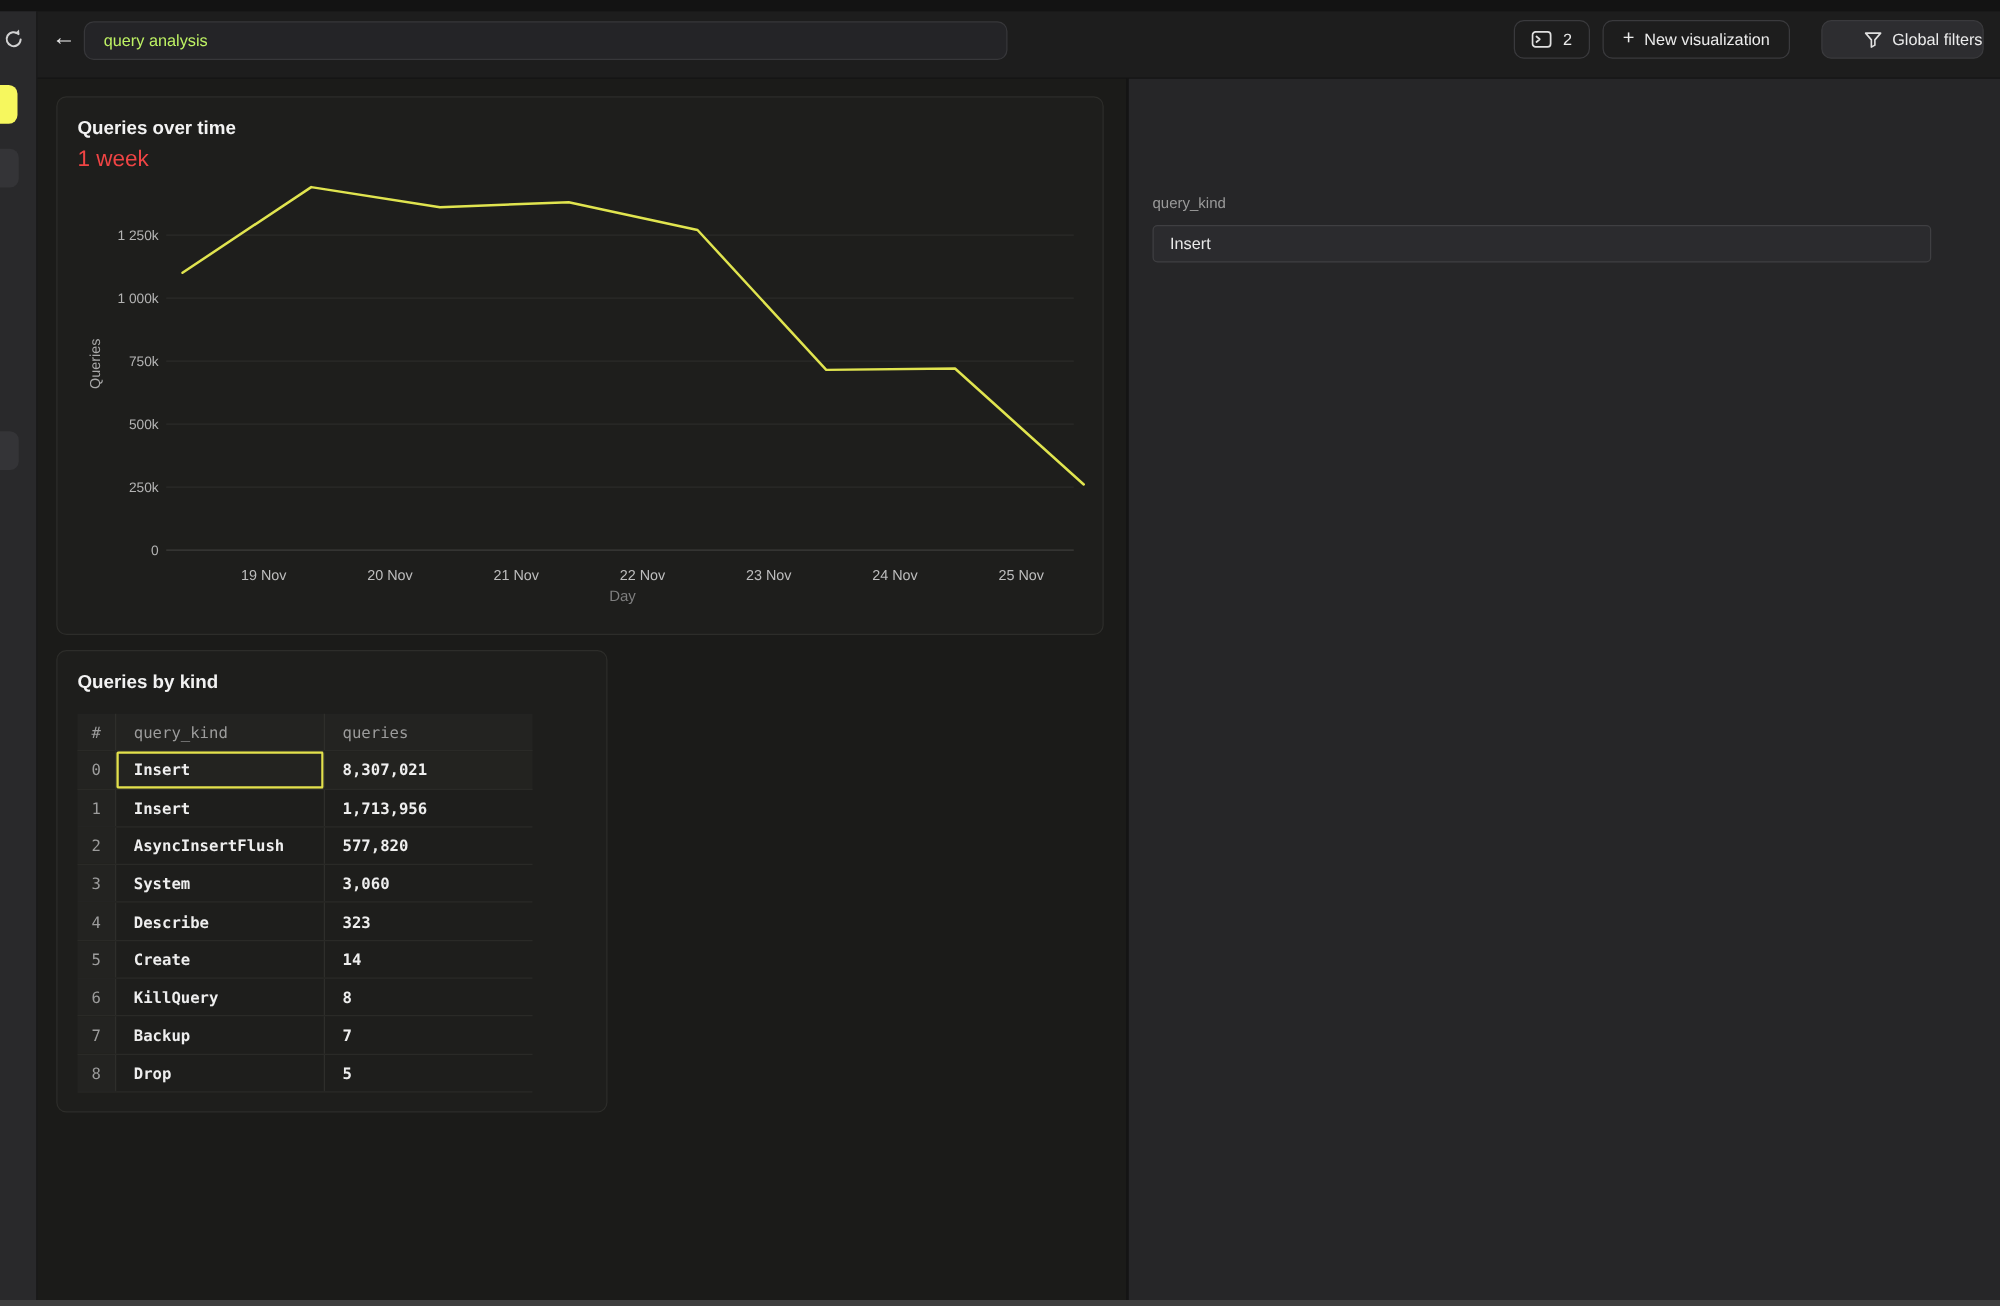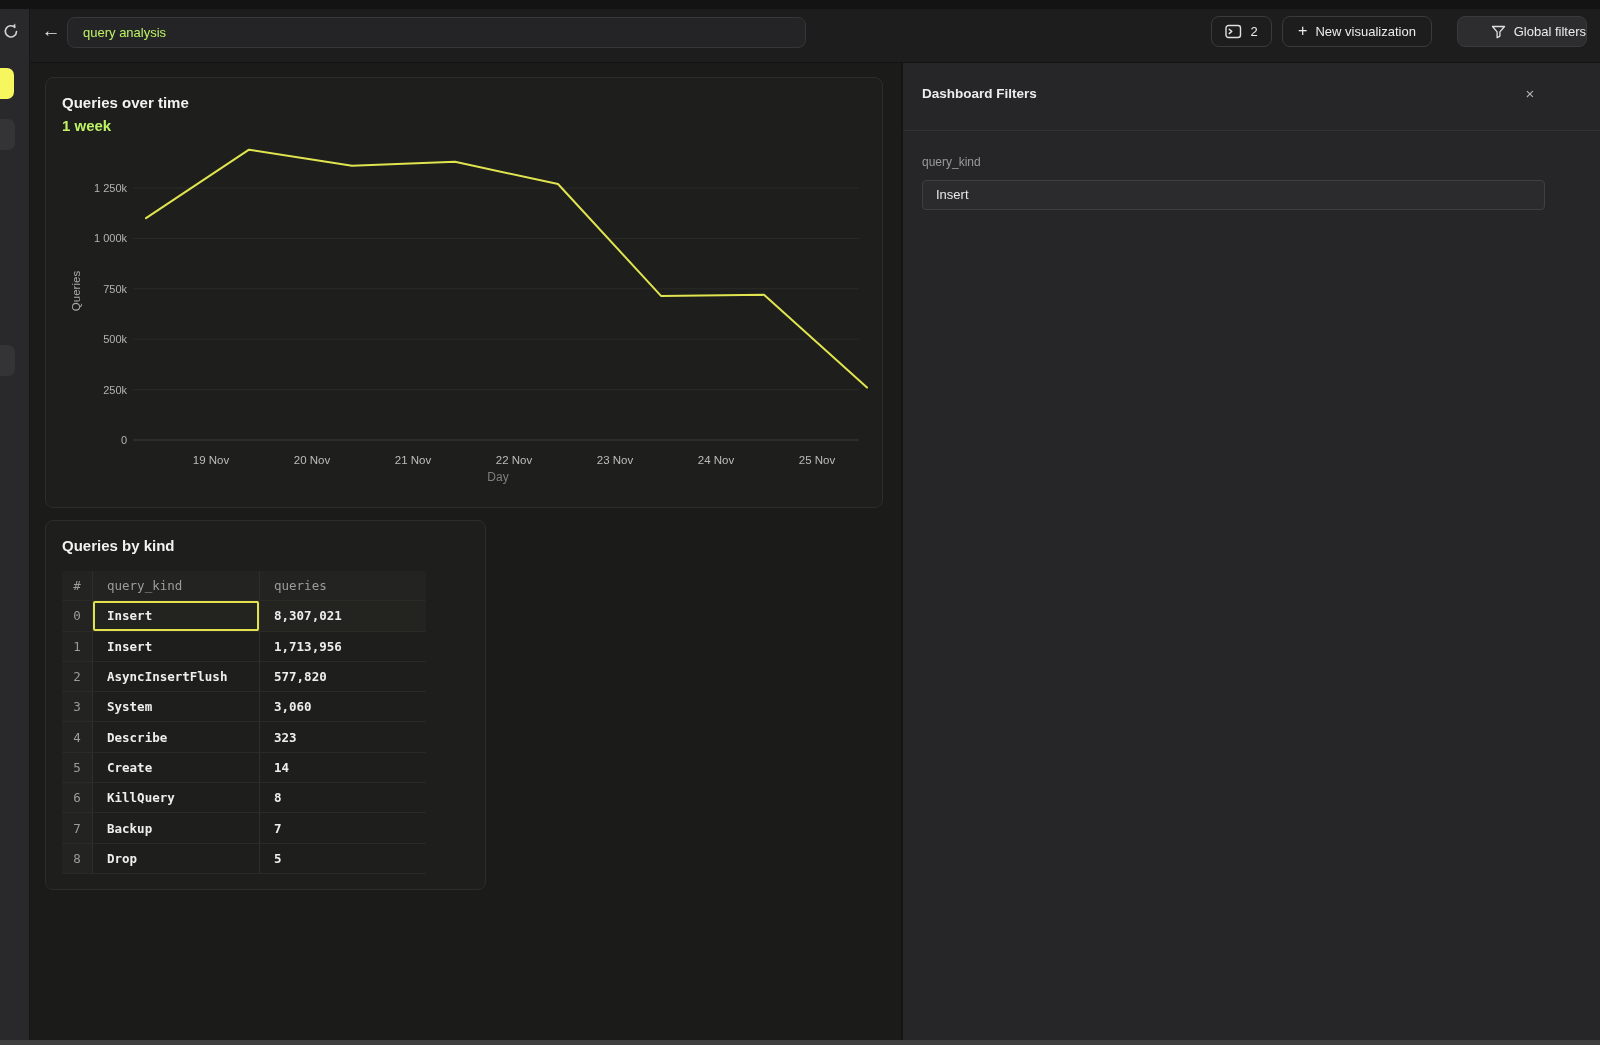--- a/index.html
+++ b/index.html
@@ -36,21 +36,21 @@
 
   
   .main { position:absolute; left:30px; top:63px; width:871px; height:977px; background:#1b1b19; }
   .vdivider { position:absolute; left:901px; top:63px; width:2px; height:977px; background:#141414; }
   .bottom-strip { position:absolute; left:0; top:1040px; width:1600px; height:5px; background:#3e3e3e; }
 
   .card { position:absolute; background:#1e1e1c; border:1px solid #2d2d2a; border-radius:8px; }
   .chart-card { left:15px; top:14px; width:838px; height:431px; }
   .table-card { left:15px; top:457px; width:441px; height:370px; }
   .card-title { position:absolute; left:16px; top:16px; font-size:15px; font-weight:700; color:#f2f2f2; }
-  .card-subtitle { position:absolute; left:16px; top:39px; font-size:15px; font-weight:700; color:#bef264; }
+  .card-subtitle { position:absolute; left:16px; top:39px; font-size:18px; font-weight:400; color:#ef4444; }
   .chart-svg { position:absolute; left:15px; top:53px; }
 
   
   .grid-table { position:absolute; left:16px; top:50px; width:364px;
                 font-family:"DejaVu Sans Mono", monospace; font-size:12.5px; }
   .t-row { display:flex; height:30.3px; border-bottom:1px solid #2a2a27; }
   .t-row.header { background:#232321; color:#9c9c9c; }
   .t-row.selected-row { background:#232320; }
   .t-cell { display:flex; align-items:center; height:100%; }
   .c-idx { width:31px; justify-content:center; background:#232321; color:#9c9c9c;
@@ -197,21 +197,17 @@
             <div class="t-cell c-q">5</div>
           </div>
         </div>
     </div>
   </div>
 </div>
 
 <div class="vdivider"></div>
 
 <div class="panel">
-  <div class="panel-header">
-    <div class="panel-title">Dashboard Filters</div>
-    <div class="panel-close">×</div>
-  </div>
   <div class="filter-label">query_kind</div>
   <div class="filter-select">Insert</div>
 </div>
 
 <div class="bottom-strip"></div>
 
 </body></html>

